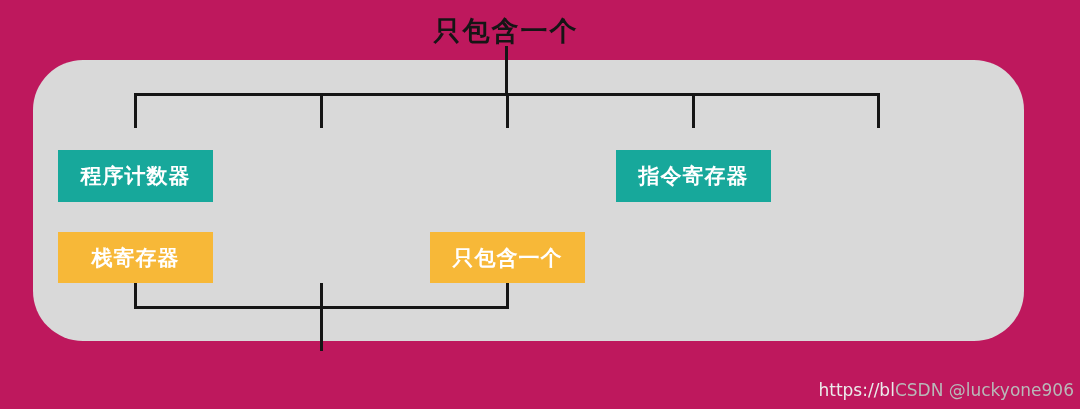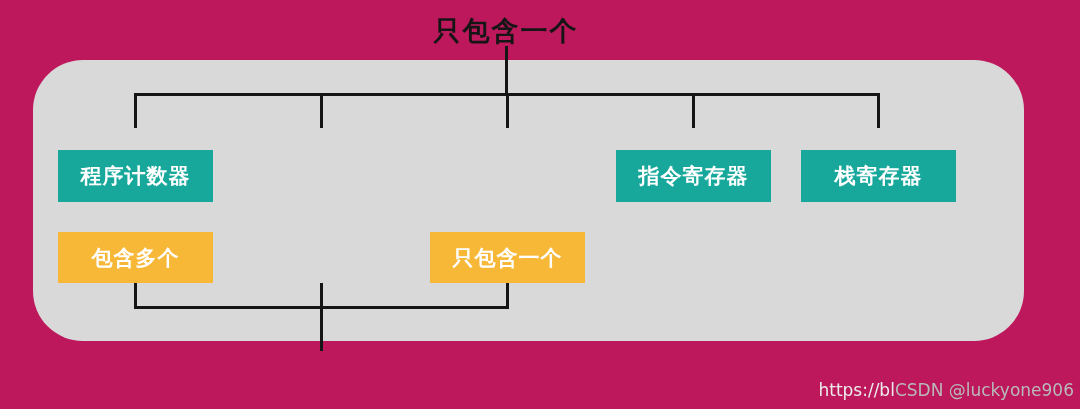--- a/index.html
+++ b/index.html
@@ -97,23 +97,22 @@
   <div class="line top-drop"></div>
   <div class="line top-bus"></div>
   <div class="line stub s1"></div>
   <div class="line stub s2"></div>
   <div class="line stub s3"></div>
   <div class="line stub s4"></div>
   <div class="line stub s5"></div>
 
   <div class="reg-box single col1">程序计数器</div>
   <div class="reg-box single col4">指令寄存器</div>
-  <div class="reg-box single col5">栈寄存器</div>
 
-  <div class="reg-box multiple col1">包含多个</div>
+  <div class="reg-box multiple col1">栈寄存器</div>
   <div class="reg-box multiple col3">只包含一个</div>
 
   <div class="line bstub b1"></div>
   <div class="line bstub b3"></div>
   <div class="line bottom-bus"></div>
   <div class="line bottom-drop"></div>
 
 
   <div class="watermark">
     <span class="faint">https://bl</span><span class="main">CSDN @luckyone906</span>

